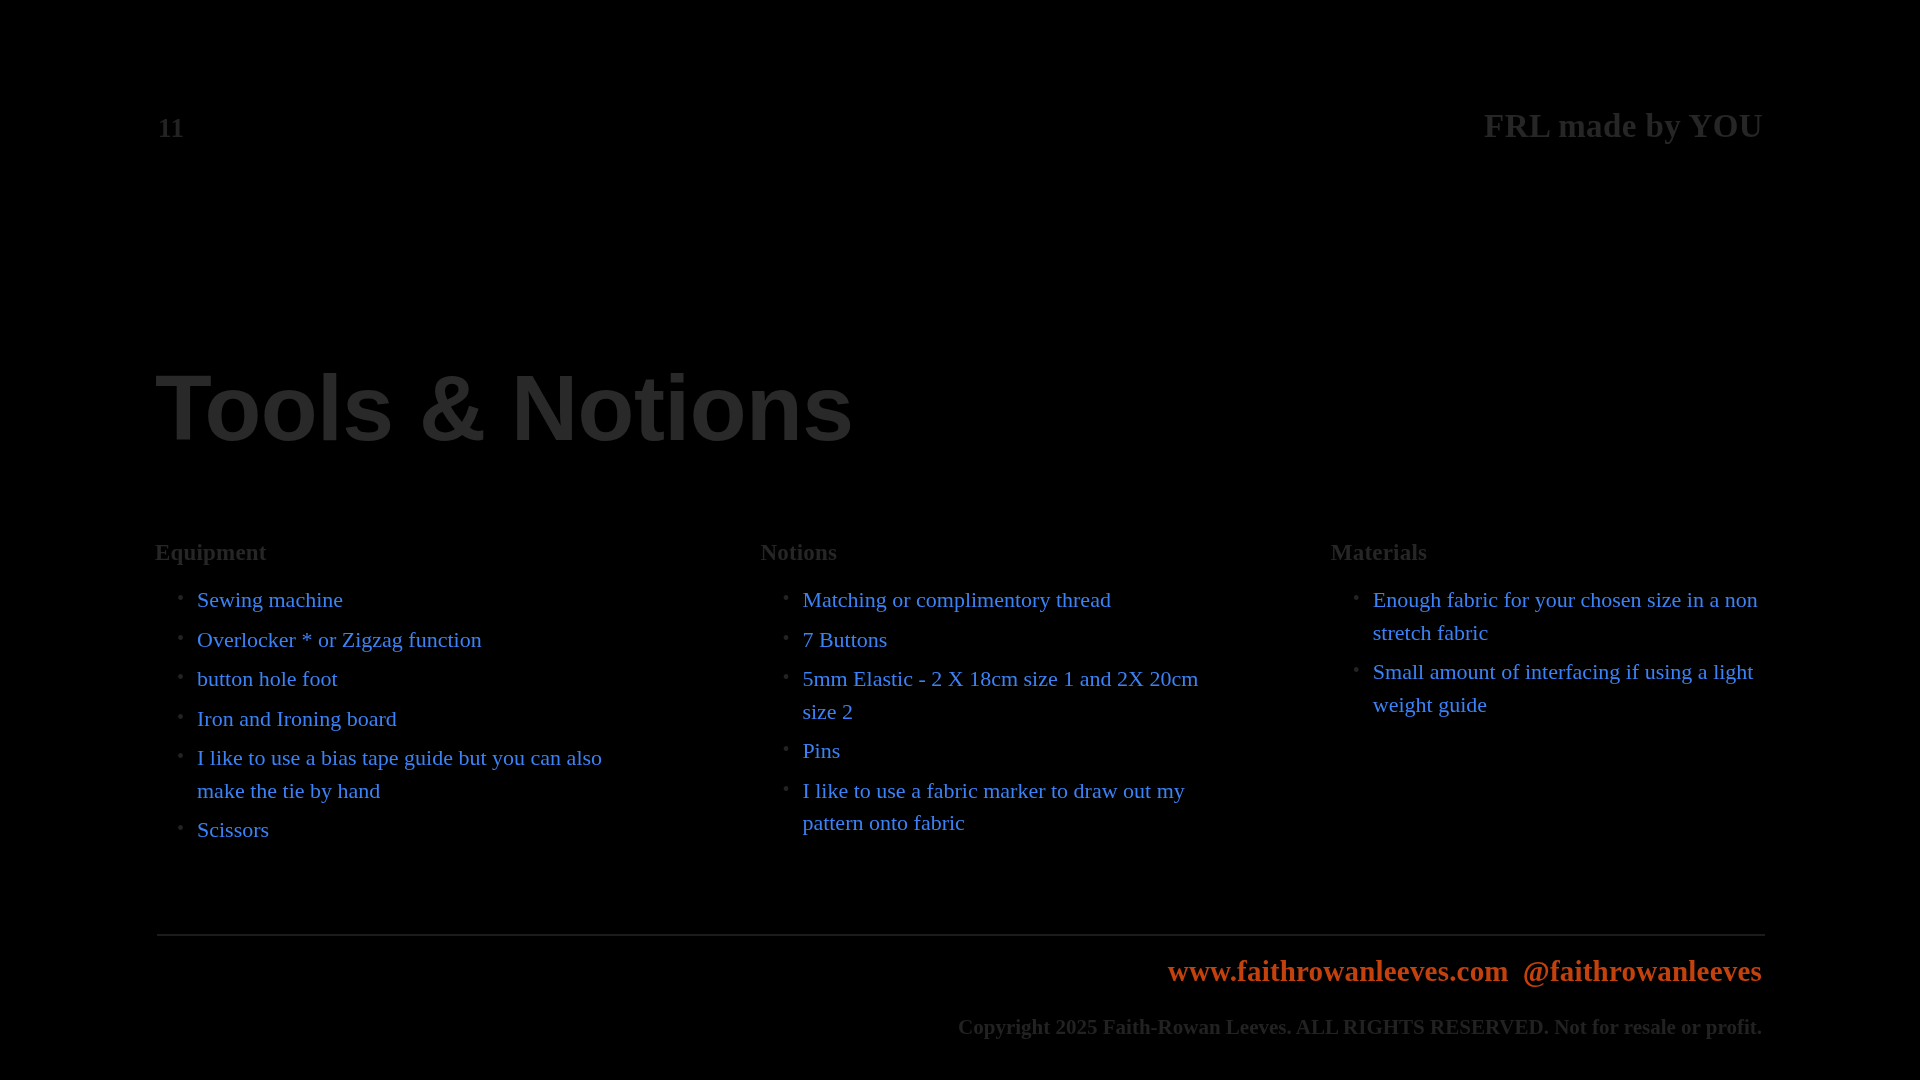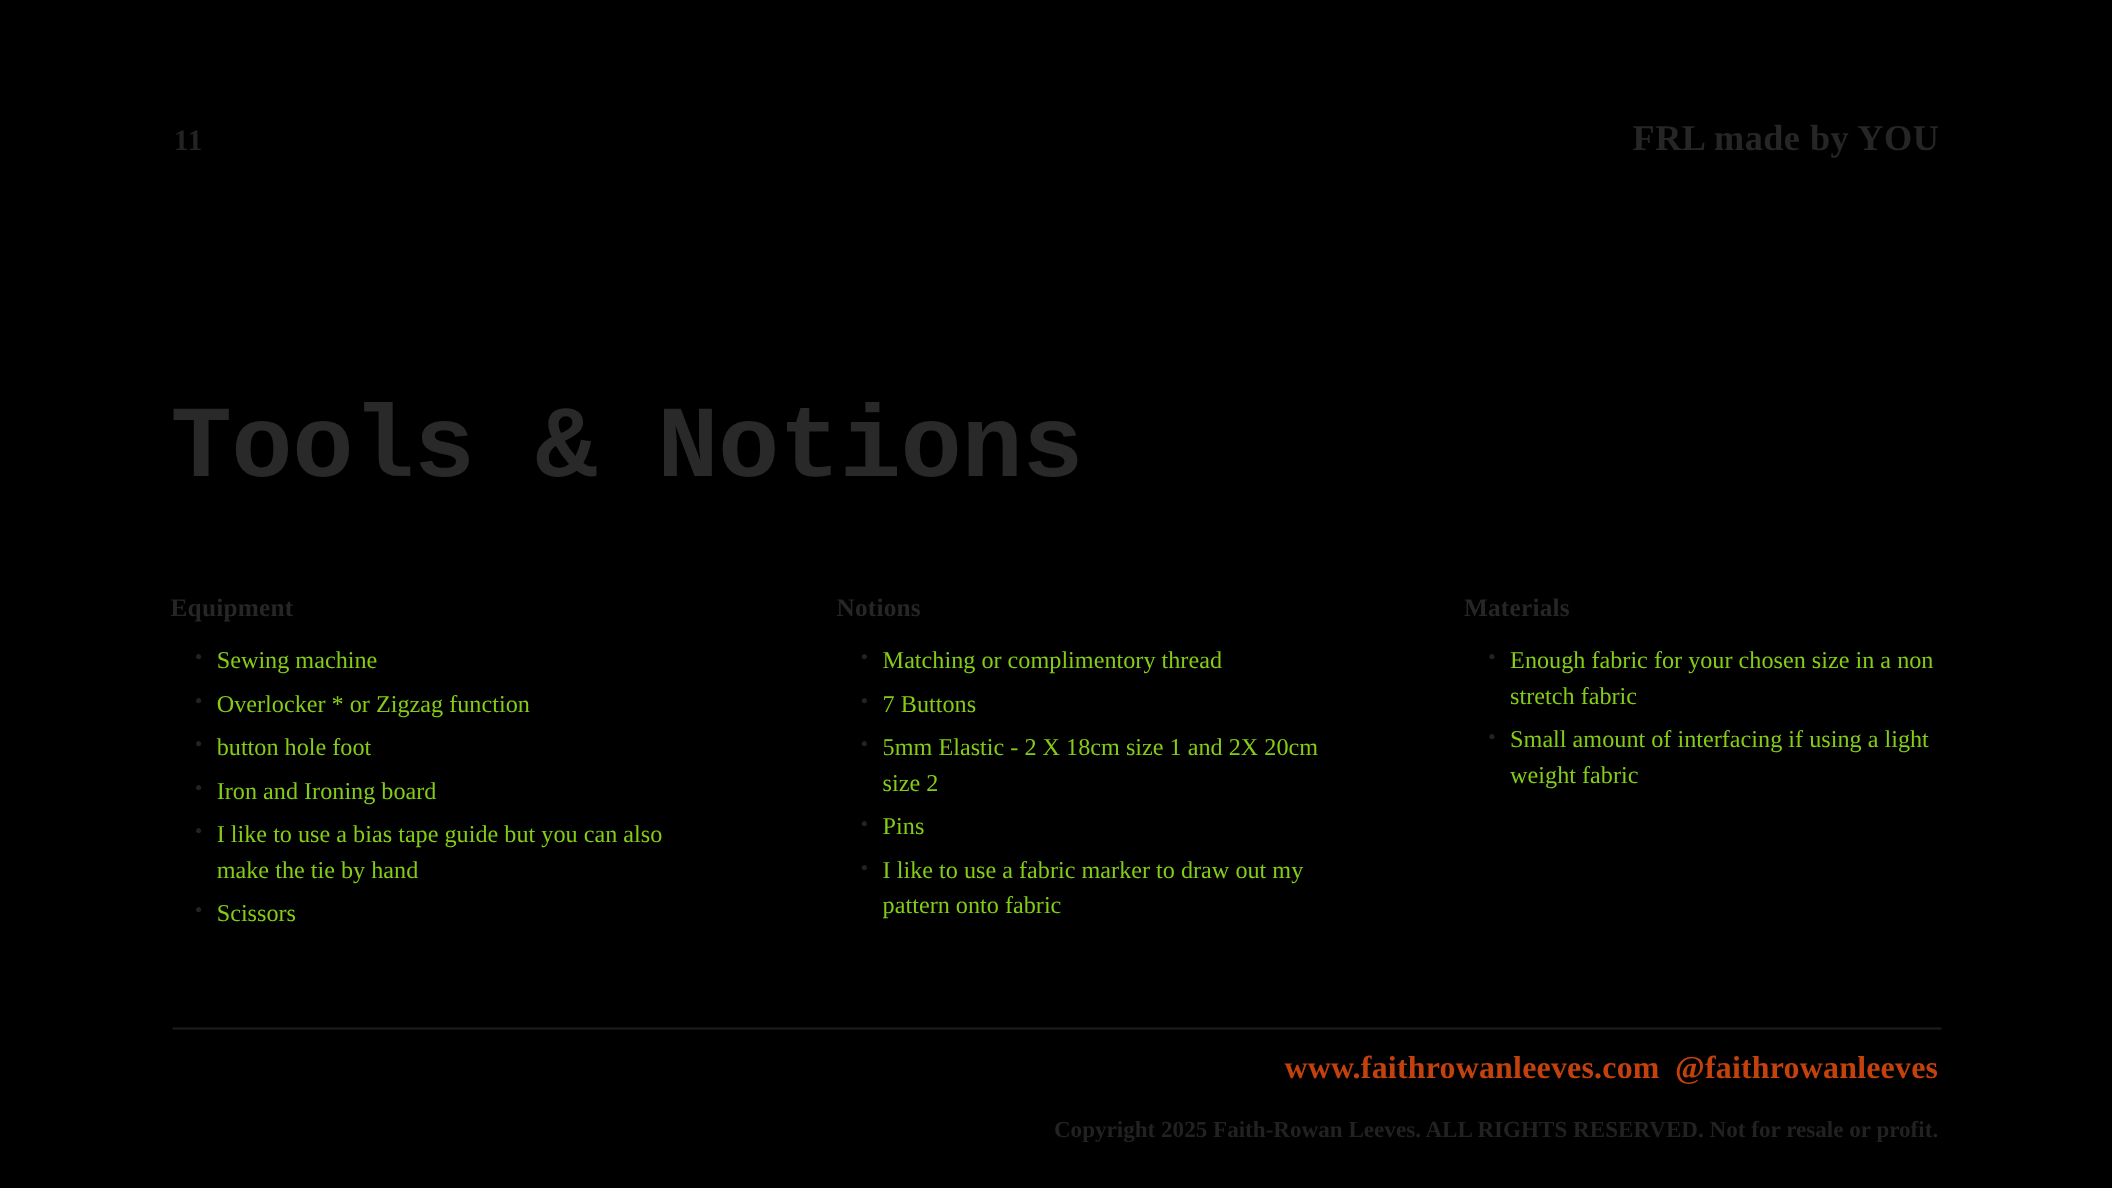--- a/index.html
+++ b/index.html
@@ -46,21 +46,21 @@
     font-size: 33px;
     letter-spacing: 0.4px;
     color: #262626;
   }
 
   
   .title {
     position: absolute;
     left: 155px;
     top: 300px;
-    font-family: Liberation Mono, monospace;
+    font-family: Liberation Sans, sans-serif;
     font-weight: bold;
     font-size: 93px;
     line-height: 1;
     letter-spacing: -0.5px;
     color: #292929;
     white-space: nowrap;
   }
 
   
   .columns {
@@ -89,21 +89,21 @@
   ul.col-list {
     list-style: none;
     margin: 0;
     padding: 0 0 0 42px;
   }
   ul.col-list li {
     position: relative;
     font-family: "Liberation Serif", serif;
     font-size: 22px;
     line-height: 1.48;
-    color: #84cc16;
+    color: #3b82f6;
     margin-bottom: 7px;
     padding-left: 0;
   }
   ul.col-list li::before {
     content: "•";
     position: absolute;
     left: -20px;
     top: 0;
     font-size: 20px;
     color: #232323;
@@ -180,21 +180,21 @@
         <li>5mm Elastic - 2 X 18cm size 1 and 2X 20cm size 2</li>
         <li>Pins</li>
         <li>I like to use a fabric marker to draw out my pattern onto fabric</li>
       </ul>
     </div>
 
     <div class="col col-3">
       <div class="col-title">Materials</div>
       <ul class="col-list">
         <li>Enough fabric for your chosen size in a non stretch fabric</li>
-        <li>Small amount of interfacing if using a light weight fabric</li>
+        <li>Small amount of interfacing if using a light weight guide</li>
       </ul>
     </div>
 
   </div>
 
   <div class="rule"></div>
 
   <div class="footer-links">
     <span>www.faithrowanleeves.com</span><span class="sep"></span><span>@faithrowanleeves</span>
   </div>

